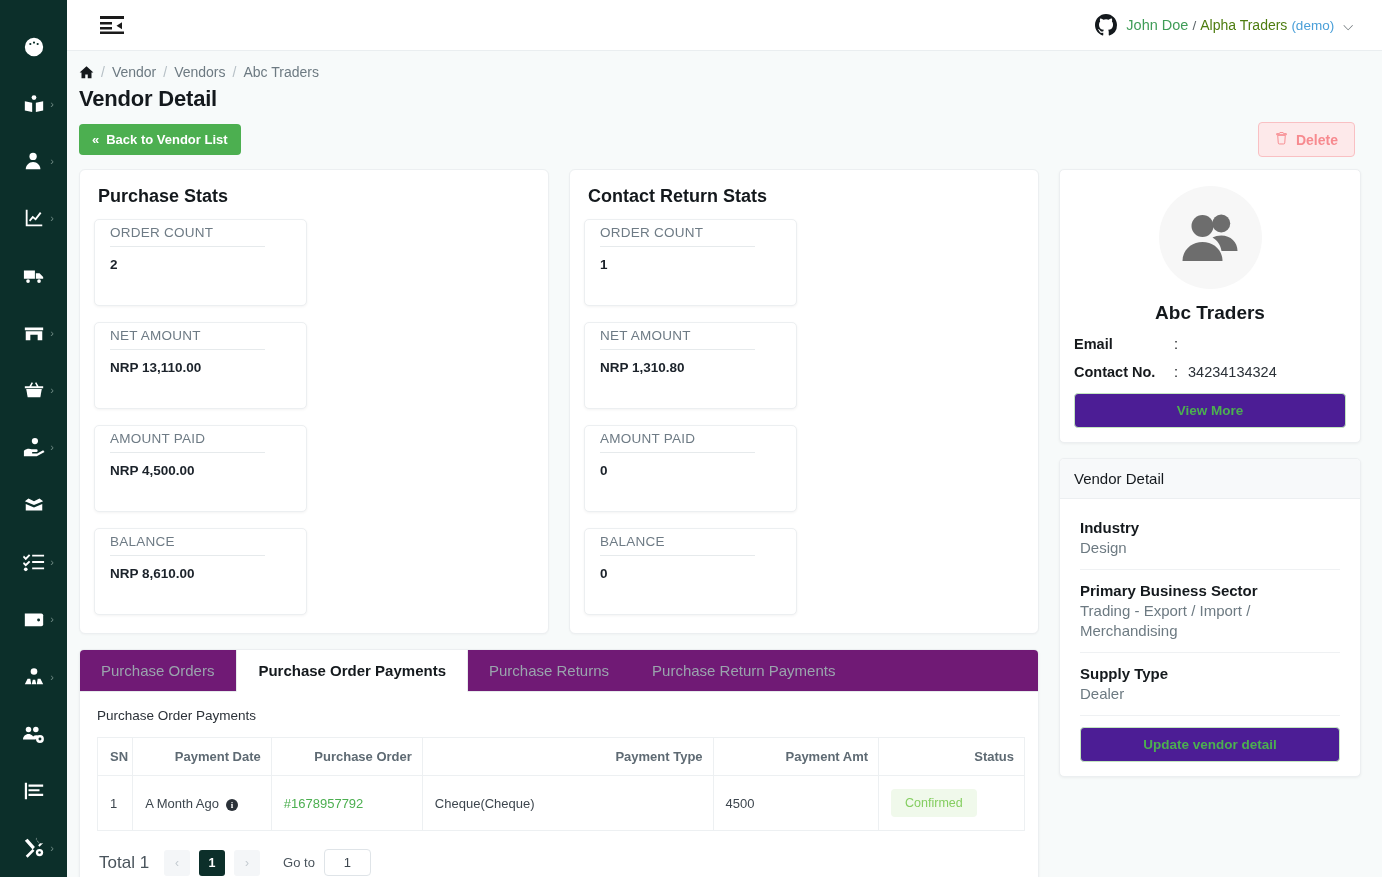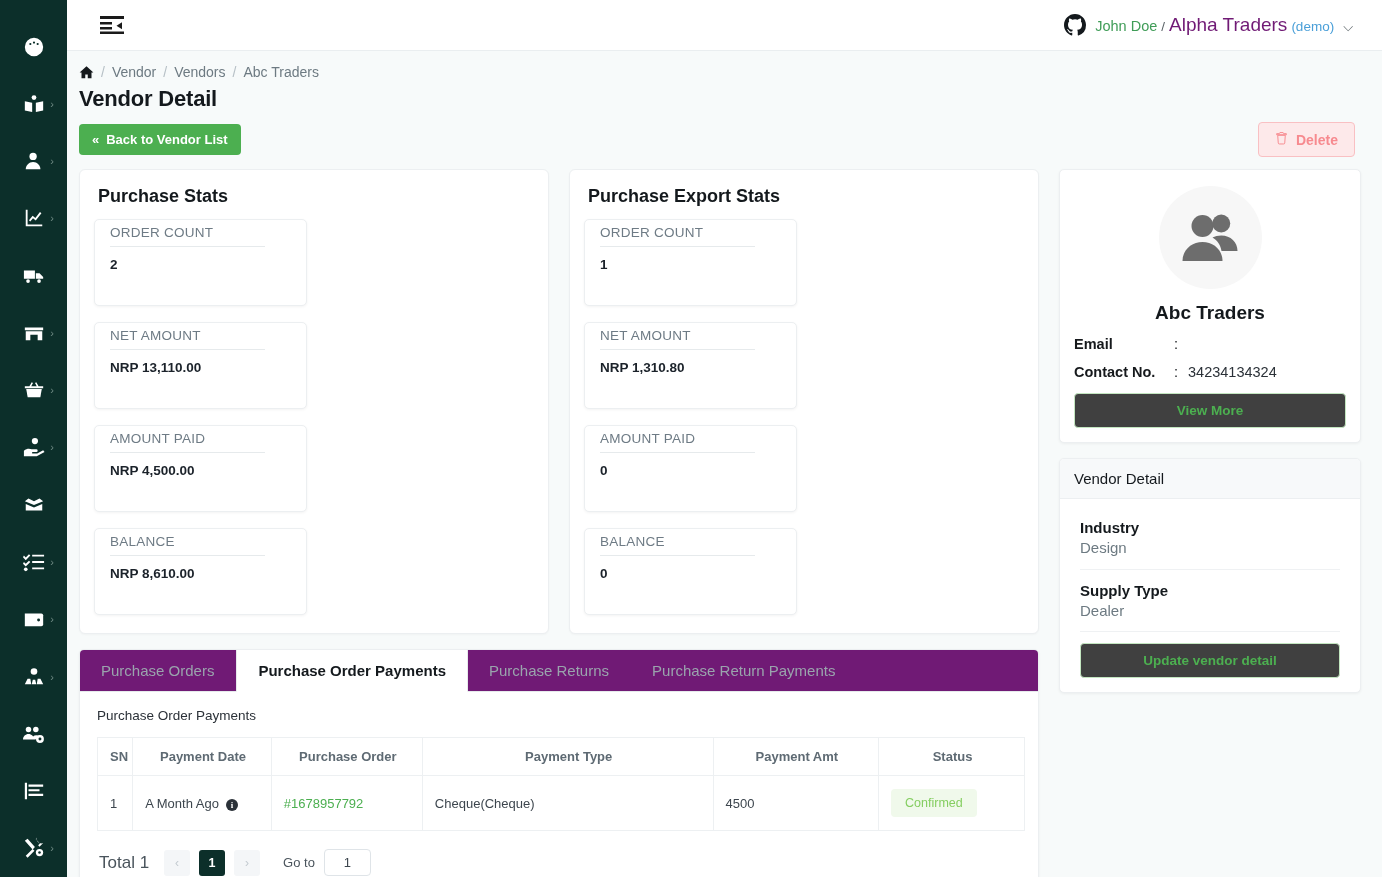--- a/index.html
+++ b/index.html
@@ -52,21 +52,21 @@
   .menu-fold { width: 26px; height: 20px; cursor: pointer; display:flex; align-items:center;}
   .menu-fold svg { width: 24px; height: 18px; fill: #1a1a1a; }
   .topbar-right {
     margin-left: auto;
     display: flex; align-items: center; gap: 9px; padding-left: 40px;
   }
   .gh-icon svg { width: 22px; height: 22px; fill: #14191d; display: block; }
   .user-line { font-size: 14.5px; display: flex; align-items: baseline; gap: 4px; white-space: nowrap;}
   .user-name { color: #3f9c57; }
   .user-sep { color: #5b6468; font-size: 13.5px;}
-  .user-org { color: #701a75; font-size: 19px;}
+  .user-org { color: #4d7c0f; font-size: 14px;}
   .user-demo { color: #4a9fd8; font-size: 13.5px;}
   .chev { color: #5b6468; font-size: 13px; margin-left: 5px; }
 
   
   .content {
     flex: 1;
     padding: 0 24px 0 0;
     overflow: hidden;
     position: relative;
   }
@@ -177,21 +177,21 @@
     border-left: 1px solid #e6eaec;
     border-right: 1px solid #e6eaec;
     border-bottom: 1px solid #fff;
     margin-bottom: -1px;
   }
   .tabbody { padding: 16px 17px 14px 17px; background: #fff;}
   .tabbody-caption { font-size: 13.5px; color: #2b3138; margin-bottom: 14px; }
 
   table.dt { width: 928px; border-collapse: collapse; table-layout: fixed; }
   table.dt th {
-    text-align: center;
+    text-align: right;
     font-size: 13px;
     color: #5e6a73;
     font-weight: bold;
     padding: 11px 10px 11px 12px;
     border: 1px solid #edf0f2;
     background: #fff;
   }
   table.dt td {
     font-size: 13px;
     color: #3d464e;
@@ -271,21 +271,21 @@
   .avatar svg { width: 60px; height: 60px; fill: #6d6d6d; }
   .vname { text-align: center; font-size: 19px; font-weight: bold; color: #14191d; margin-top: 13px;}
   .vrow { display: flex; font-size: 14.5px; color: #16191c; margin-top: 12px; }
   .vrow .k { width: 100px; font-weight: bold; flex: 0 0 100px;}
   .vrow .c { width: 14px; flex: 0 0 14px;}
   .vrow .v { color: #2b3138; font-weight: normal; }
   .btn-soft {
     display: block;
     width: 100%;
     margin-top: 13px;
-    background: #404040;
+    background: #4c1d95;
     border: 1px solid #c3e6c0;
     color: #4caf50;
     font-size: 13.5px;
     font-weight: bold;
     padding: 9px 0;
     border-radius: 4px;
     cursor: pointer;
     text-align: center;
     font-family: "Liberation Sans", sans-serif;
   }
@@ -534,21 +534,21 @@
                 <span class="val">NRP 4,500.00</span>
               </div>
               <div class="statcard">
                 <span class="lbl">BALANCE</span>
                 <span class="val">NRP 8,610.00</span>
               </div>
             </div>
           </section>
 
           <section class="panel half">
-            <div class="panel-title">Purchase Export Stats</div>
+            <div class="panel-title">Contact Return Stats</div>
             <div class="statgrid">
               <div class="statcard">
                 <span class="lbl">ORDER COUNT</span>
                 <span class="val">1</span>
               </div>
               <div class="statcard">
                 <span class="lbl">NET AMOUNT</span>
                 <span class="val">NRP 1,310.80</span>
               </div>
               <div class="statcard">
@@ -644,20 +644,24 @@
         </section>
 
         <section class="dcard">
           <div class="dcard-head">Vendor Detail</div>
           <div class="dcard-body">
             <div class="dfield">
               <div class="dk">Industry</div>
               <div class="dv">Design</div>
             </div>
             <div class="dfield">
+              <div class="dk">Primary Business Sector</div>
+              <div class="dv">Trading - Export / Import / Merchandising</div>
+            </div>
+            <div class="dfield">
               <div class="dk">Supply Type</div>
               <div class="dv">Dealer</div>
             </div>
             <button class="btn-soft">Update vendor detail</button>
           </div>
         </section>
 
       </aside>
 
     </div>

